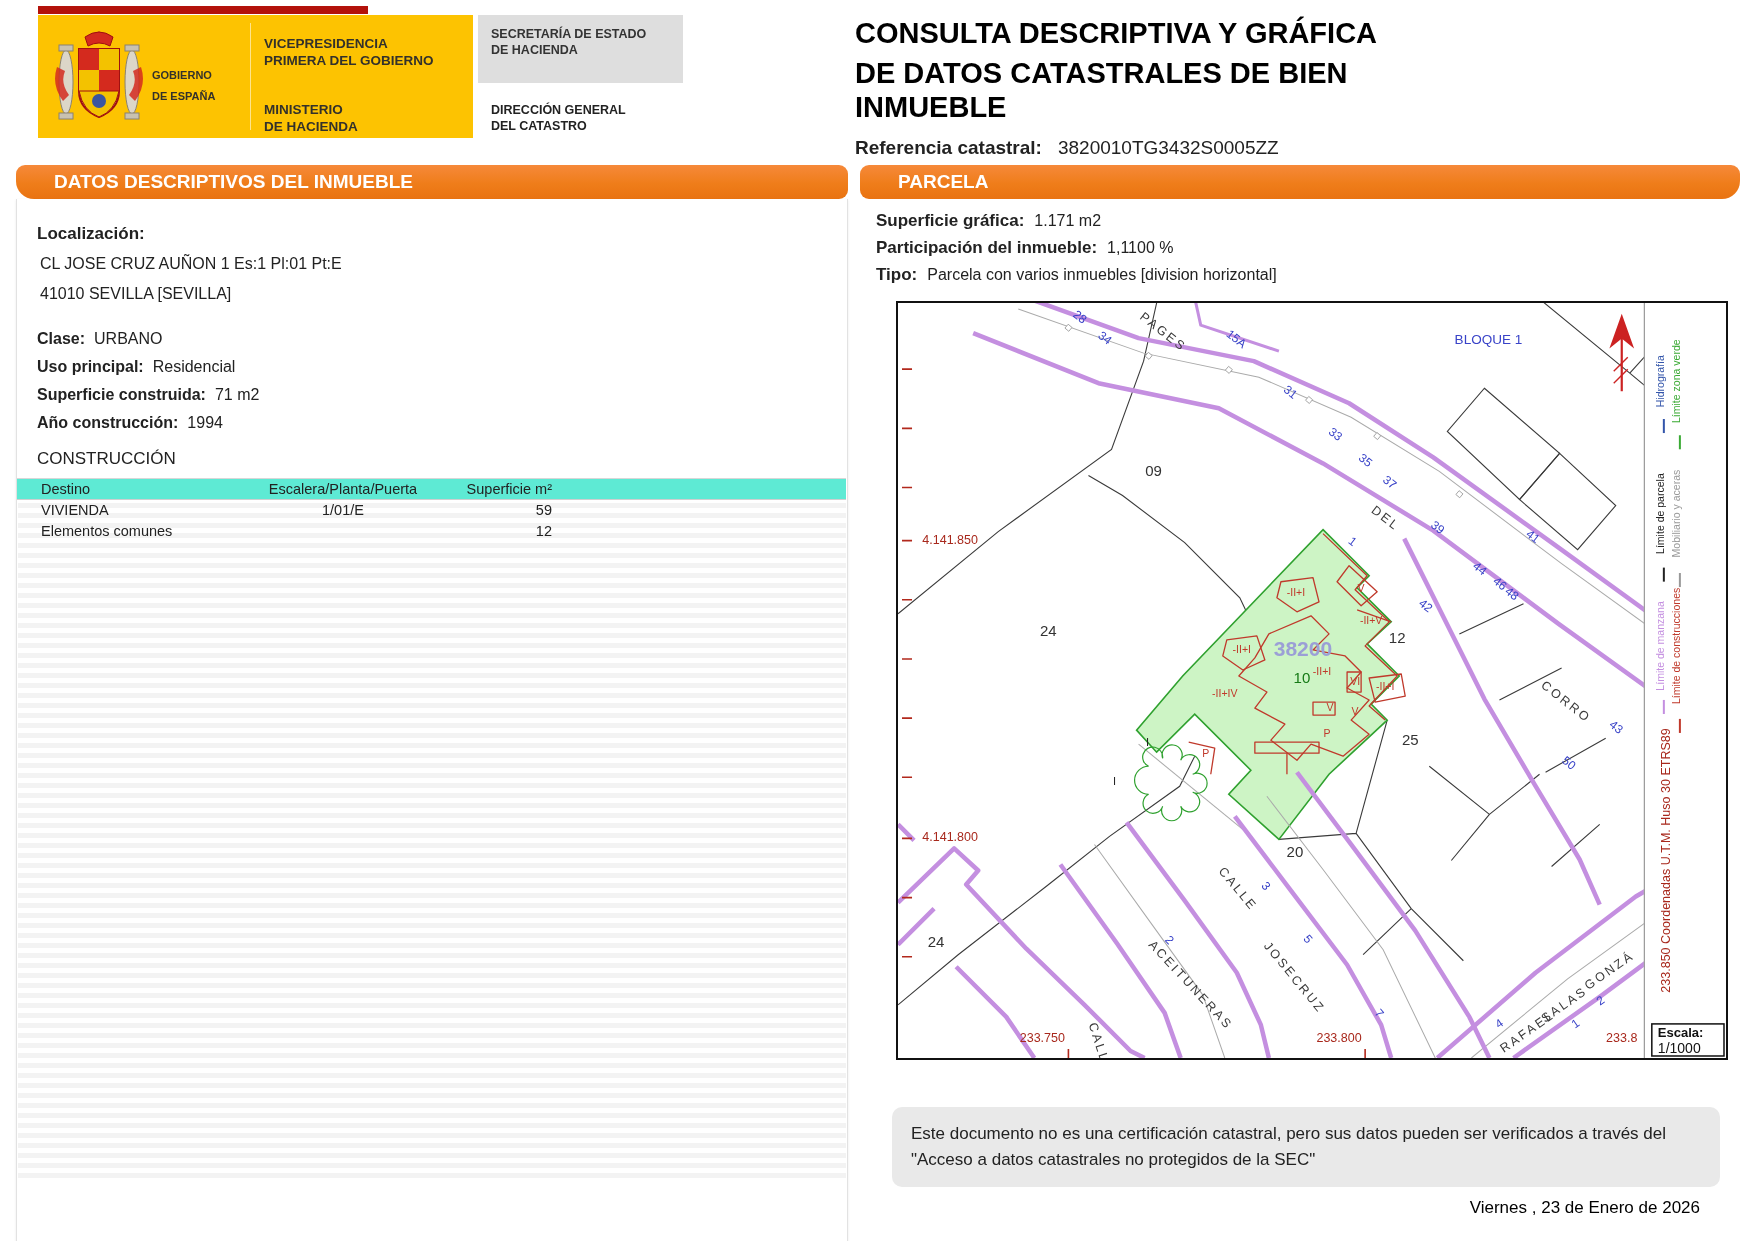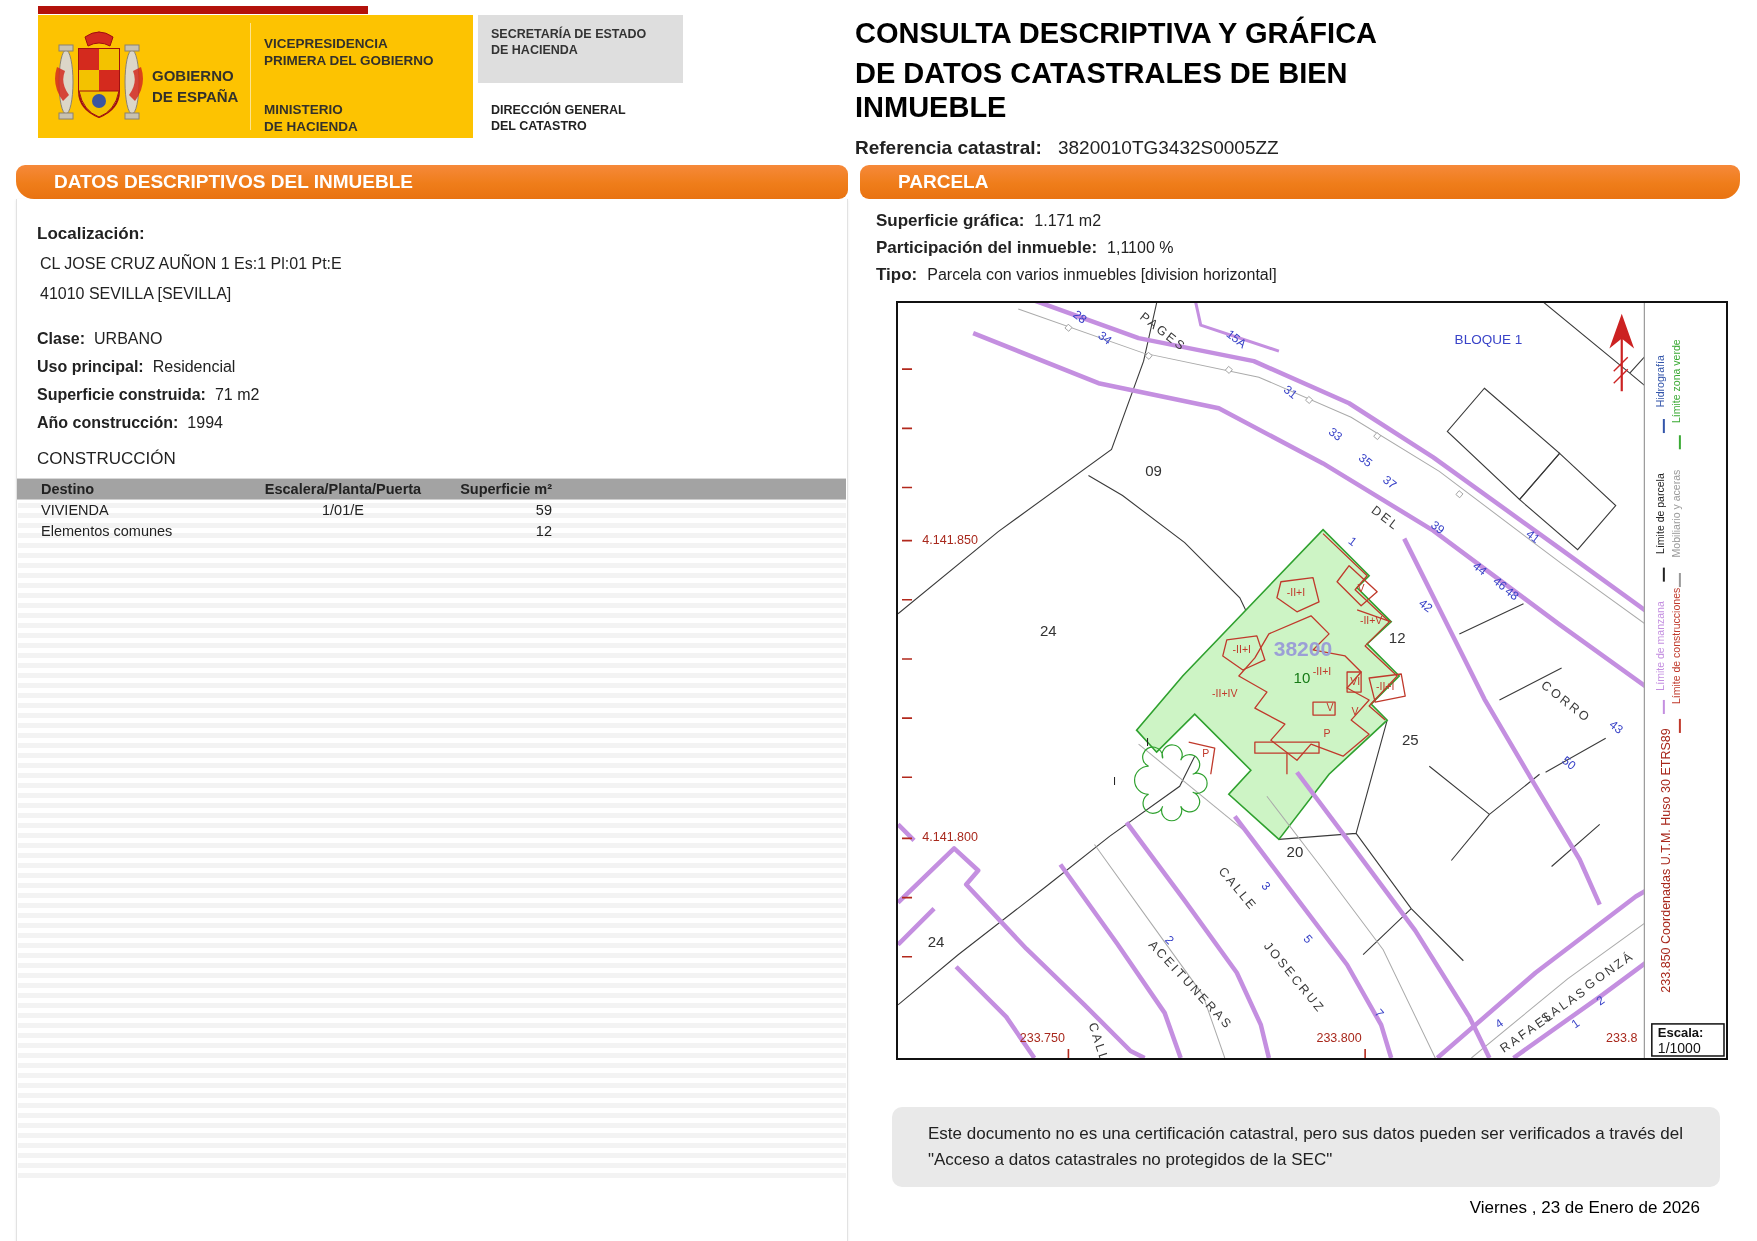--- a/index.html
+++ b/index.html
@@ -3,21 +3,21 @@
 <meta charset="utf-8">
 <style>
   html,body{margin:0;padding:0;background:#fff}
   .page{position:relative;width:1757px;height:1241px;background:#fff;overflow:hidden;
         font-family:"Liberation Sans",sans-serif;color:#222}
   
   .red-strip{position:absolute;left:38px;top:6px;width:330px;height:8px;background:#B3120B}
   .logo-block{position:absolute;left:38px;top:15px;width:435px;height:123px;background:#FDC301}
   .logo-divider{position:absolute;left:212px;top:8px;bottom:8px;width:1px;background:rgba(255,255,255,.55)}
   .coat{position:absolute;left:14px;top:12px}
-  .gob-text{position:absolute;left:114px;top:50px;font-size:15px;font-weight:bold;color:#33312B;line-height:21px;white-space:pre-line}
+  .gob-text{position:absolute;left:114px;top:50px;font-size:11px;font-weight:bold;color:#33312B;line-height:21px;white-space:pre-line}
   .vice{position:absolute;left:226px;top:20px;font-size:13.5px;font-weight:bold;color:#33312B;line-height:17px;white-space:pre-line}
   .mini{position:absolute;left:226px;top:86px;font-size:13.5px;font-weight:bold;color:#33312B;line-height:17px;white-space:pre-line}
   .graybox{position:absolute;left:478px;top:15px;width:205px;height:68px;background:#DEDEDE;
            font-size:12.5px;font-weight:600;color:#333;line-height:16px;padding:11px 0 0 13px;box-sizing:border-box;white-space:pre-line}
   .dgc{position:absolute;left:491px;top:102px;font-size:12.5px;color:#222;font-weight:600;line-height:16px;white-space:pre-line}
   
   .title-block{position:absolute;left:855px;top:16px;width:650px;text-align:left}
   .title-l1{font-size:29px;font-weight:bold;line-height:34px;color:#000}
   .title-l2{font-size:29px;font-weight:bold;line-height:34px;color:#000;margin-top:6px}
   .ref-row{margin-top:13px;font-size:19px}
@@ -33,21 +33,21 @@
   .stripes{position:absolute;left:1px;right:1px;top:299px;height:684px;
            background:repeating-linear-gradient(180deg,#fff 0 5px,#f3f3f3 5px 10px)}
   .loc-label{position:absolute;left:20px;top:25px;font-size:17px;font-weight:bold}
   .addr1{position:absolute;left:23px;top:56px;font-size:16px}
   .addr2{position:absolute;left:23px;top:86px;font-size:16px}
   .fieldline{position:absolute;left:20px;font-size:16px}
   .fieldline b{margin-right:9px}
   .constr-title{position:absolute;left:20px;top:250px;font-size:17px;font-weight:normal}
   .tbl{position:absolute;left:0;right:1px;top:279px;font-size:14.5px}
   .trow{position:relative;height:21px;line-height:21px}
-  .thead{height:20px;line-height:20px;background:#a3a3a3;font-weight:bold;border-top:1px solid #d7d7d7;border-bottom:1px solid #cfcfcf}
+  .thead{height:20px;line-height:20px;background:#5eead4;font-weight:normal;border-top:1px solid #d7d7d7;border-bottom:1px solid #cfcfcf}
   .c1{position:absolute;left:24px}
   .c2{position:absolute;left:226px;width:200px;text-align:center}
   .c3{position:absolute;left:420px;width:115px;text-align:right;white-space:nowrap}
   
   .rfield{position:absolute;font-size:16px;white-space:nowrap}
   .rfield b{font-size:17px;margin-right:10px}
   
   .map-frame{position:absolute;left:896px;top:301px;width:832px;height:759px;border:2.5px solid #111;box-sizing:border-box;background:#fff}
   .map-frame svg{display:block;width:100%;height:100%}
   text{font-family:"Liberation Sans",sans-serif}
@@ -58,21 +58,21 @@
   .t-gn{fill:#157A15;font-size:15px;text-anchor:middle}
   .t-lv{fill:#9B9FD6;font-size:21px;font-weight:bold;text-anchor:middle}
   .t-co{fill:#A8281C;font-size:12.5px;text-anchor:middle}
   .t-bk{fill:#222;font-size:11px;text-anchor:middle}
   .t-bq{fill:#3943C8;font-size:13.5px;text-anchor:middle}
   .t-lg{font-size:10.5px;text-anchor:middle}
   .esc-b{font-size:13px;font-weight:bold;fill:#111}
   .esc-v{font-size:14px;fill:#111}
   
   .disclaimer{position:absolute;left:892px;top:1107px;width:828px;box-sizing:border-box;background:#E9E9E9;border-radius:10px;
-              padding:14px 36px;font-size:17px;line-height:26px;color:#222}
+              padding:14px 19px;font-size:17px;line-height:26px;color:#222}
   .datefoot{position:absolute;left:1240px;top:1198px;width:460px;text-align:right;font-size:17px;color:#000}
 </style>
 </head>
 <body>
 
 <div class="page">
 
   <div class="red-strip"></div>
   <div class="logo-block">
     <svg class="coat" width="94" height="100" viewBox="0 0 94 100">

